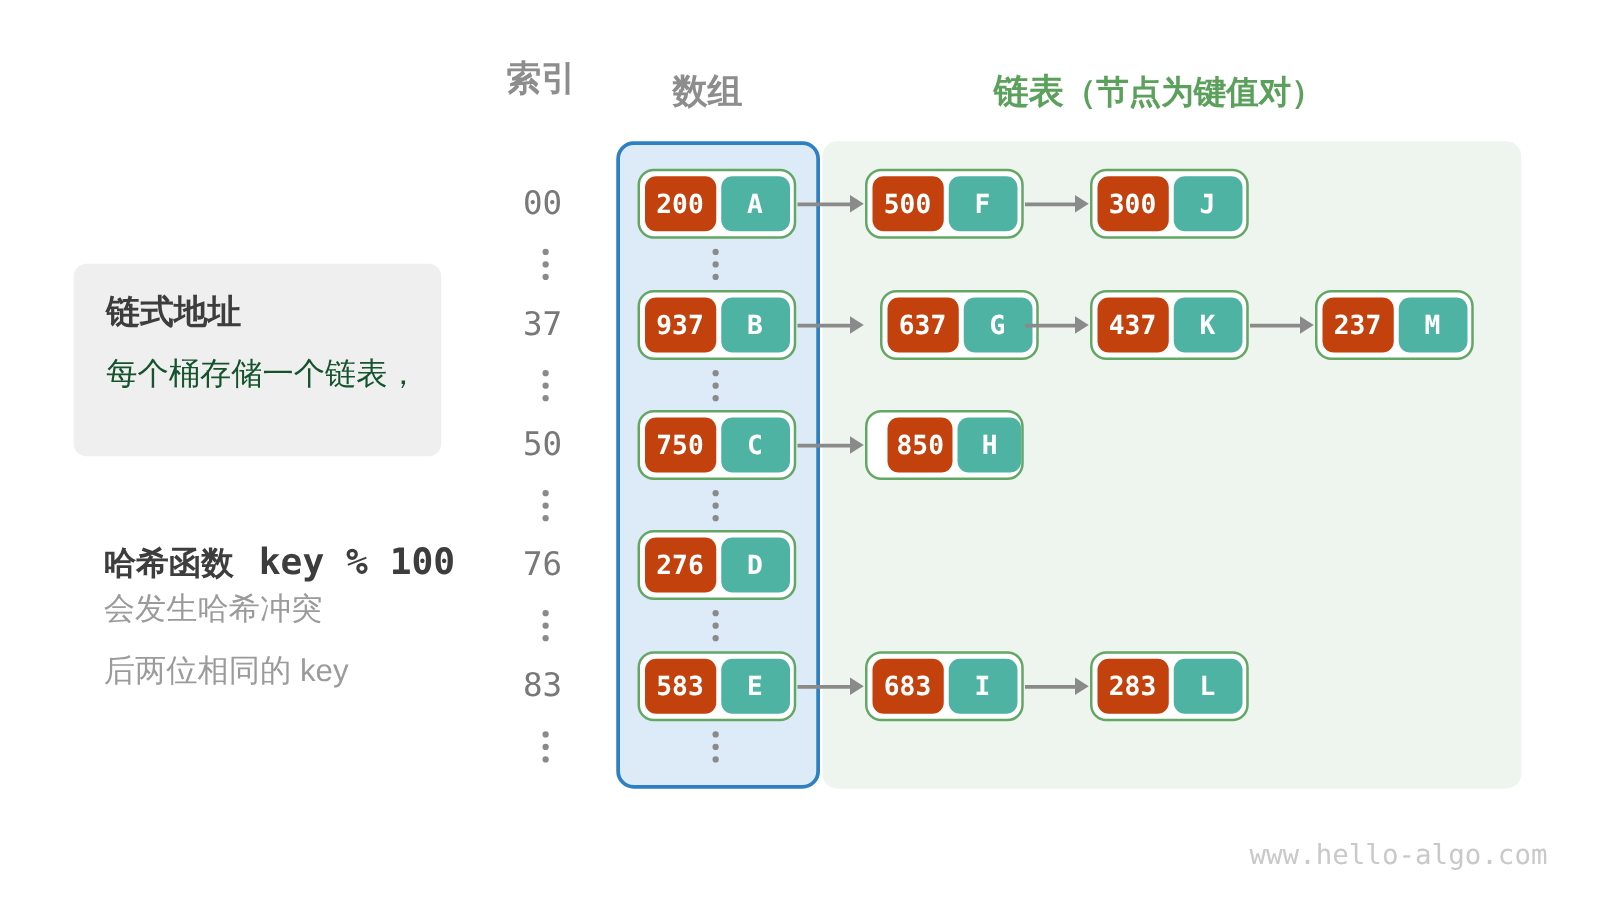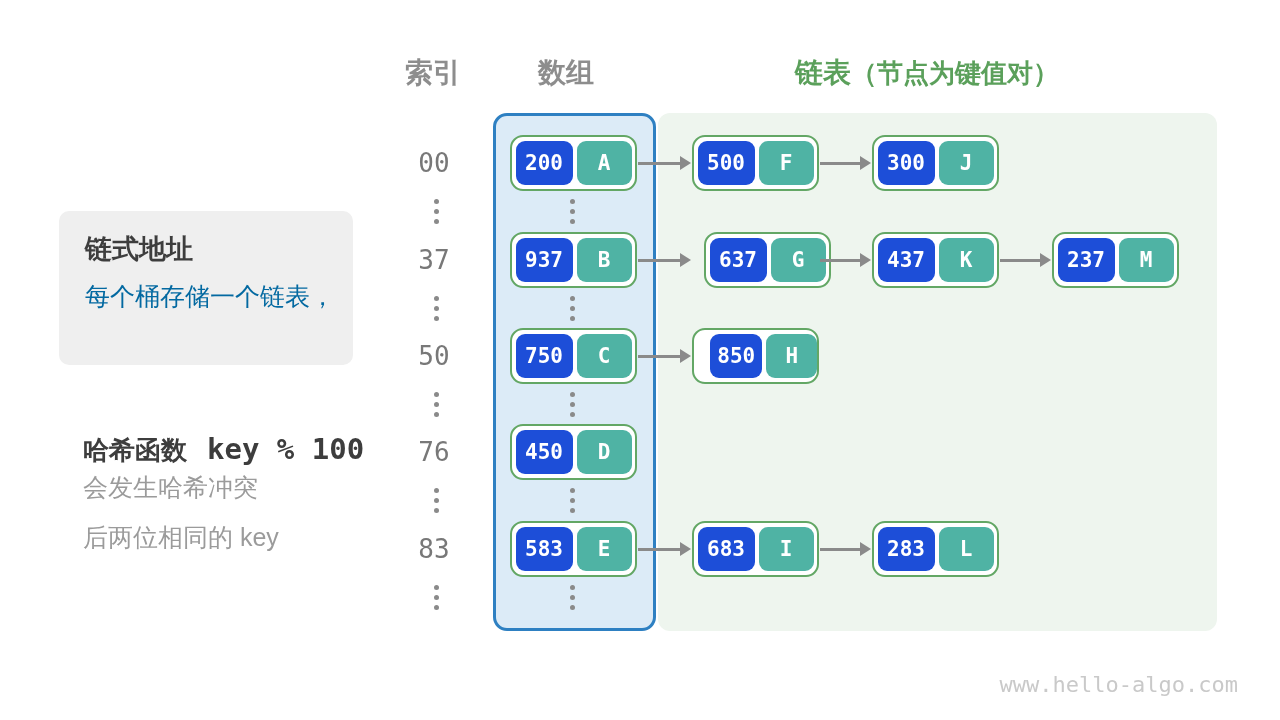--- a/index.html
+++ b/index.html
@@ -30,21 +30,21 @@
   .node {
     position:absolute; width:127px; height:56px; box-sizing:border-box;
     background:#ffffff; border:2px solid #63a765; border-radius:13px;
     display:flex; align-items:center; justify-content:center; gap:4px;
   }
   .cell {
     height:44px; border-radius:9px; color:#ffffff;
     font-family:"DejaVu Sans Mono",monospace; font-weight:bold; font-size:21px;
     display:flex; align-items:center; justify-content:center;
   }
-  .cell.key { width:57px; background:#1d4ed8; }
+  .cell.key { width:57px; background:#c2410c; }
   .cell.val { width:55px; background:#4fb3a4; }
 
   .index-label {
     position:absolute; width:68px; text-align:center;
     font-family:"DejaVu Sans Mono",monospace; font-size:26px; line-height:34px;
     color:#787878;
   }
 
   .arrow { position:absolute; display:flex; align-items:center; height:14px; }
   .arrow .shaft { flex:1; height:3px; background:#8a8a8a; }
@@ -57,21 +57,21 @@
   .dots { position:absolute; display:flex; flex-direction:column; gap:5px; }
   .dot { width:5px; height:5px; border-radius:50%; background:#8a8a8a; }
 
   
   #callout {
     position:absolute; left:59px; top:211px; width:294px; height:154px;
     box-sizing:border-box; background:#efefef; border-radius:10px;
     padding:20px 0 0 26px;
   }
   .callout-title { font-size:27px; font-weight:bold; color:#3d3d3d; }
-  .callout-line { font-size:25px; color:#0369a1; line-height:40px;font-family:Liberation Mono, monospace; }
+  .callout-line { font-size:25px; color:#14532d; line-height:40px; }
   .callout-line.first { margin-top:12px; }
 
   
   #hashnote { position:absolute; left:83px; top:432px; }
   .hash-title { font-size:26px; font-weight:bold; color:#3d3d3d; white-space:nowrap; }
   .hash-title .code {
     font-family:"DejaVu Sans Mono",monospace; font-size:29px; margin-left:20px;
   }
   .hash-line { font-size:25px; color:#9b9b9b; line-height:38px; }
   .hash-line.first { margin-top:12px; }
@@ -79,21 +79,21 @@
   #watermark {
     position:absolute; right:42px; top:672px;
     font-family:"DejaVu Sans Mono",monospace; font-size:22px; color:#c9c9c9;
   }
 </style>
 </head>
 <body>
 
 <div id="page">
 
-  <div class="hdr" style="left:405px; top:54px;">索引</div>
+  <div class="hdr" style="left:405px; top:44px;">索引</div>
 
   <div class="hdr" style="left:538px; top:54px;">数组</div>
 
   <div class="hdr" id="hdr-list" style="left:795px; top:54px;">
     <span>链表</span><span class="note">（节点为键值对）</span>
   </div>
 
   <div id="callout">
     <div class="callout-title">链式地址</div>
     <div class="callout-line first">每个桶存储一个链表，</div>
@@ -169,21 +169,21 @@
       <div class="node" style="left: 692px; top: 328px; padding-left: 16px;">
         <div class="cell key">850</div>
         <div class="cell val">H</div>
       </div>
       <div class="arrow" style="left: 638px; top: 349px; width: 53px;">
         <div class="shaft"></div>
         <div class="head"></div>
       </div>
       <div class="index-label" style="left: 400px; top: 435px; width: 68px;">76</div>
       <div class="node" style="left: 510px; top: 424px;">
-        <div class="cell key">450</div>
+        <div class="cell key">276</div>
         <div class="cell val">D</div>
       </div>
       <div class="index-label" style="left: 400px; top: 532px; width: 68px;">83</div>
       <div class="node" style="left: 510px; top: 521px;">
         <div class="cell key">583</div>
         <div class="cell val">E</div>
       </div>
       <div class="node" style="left: 692px; top: 521px;">
         <div class="cell key">683</div>
         <div class="cell val">I</div>

